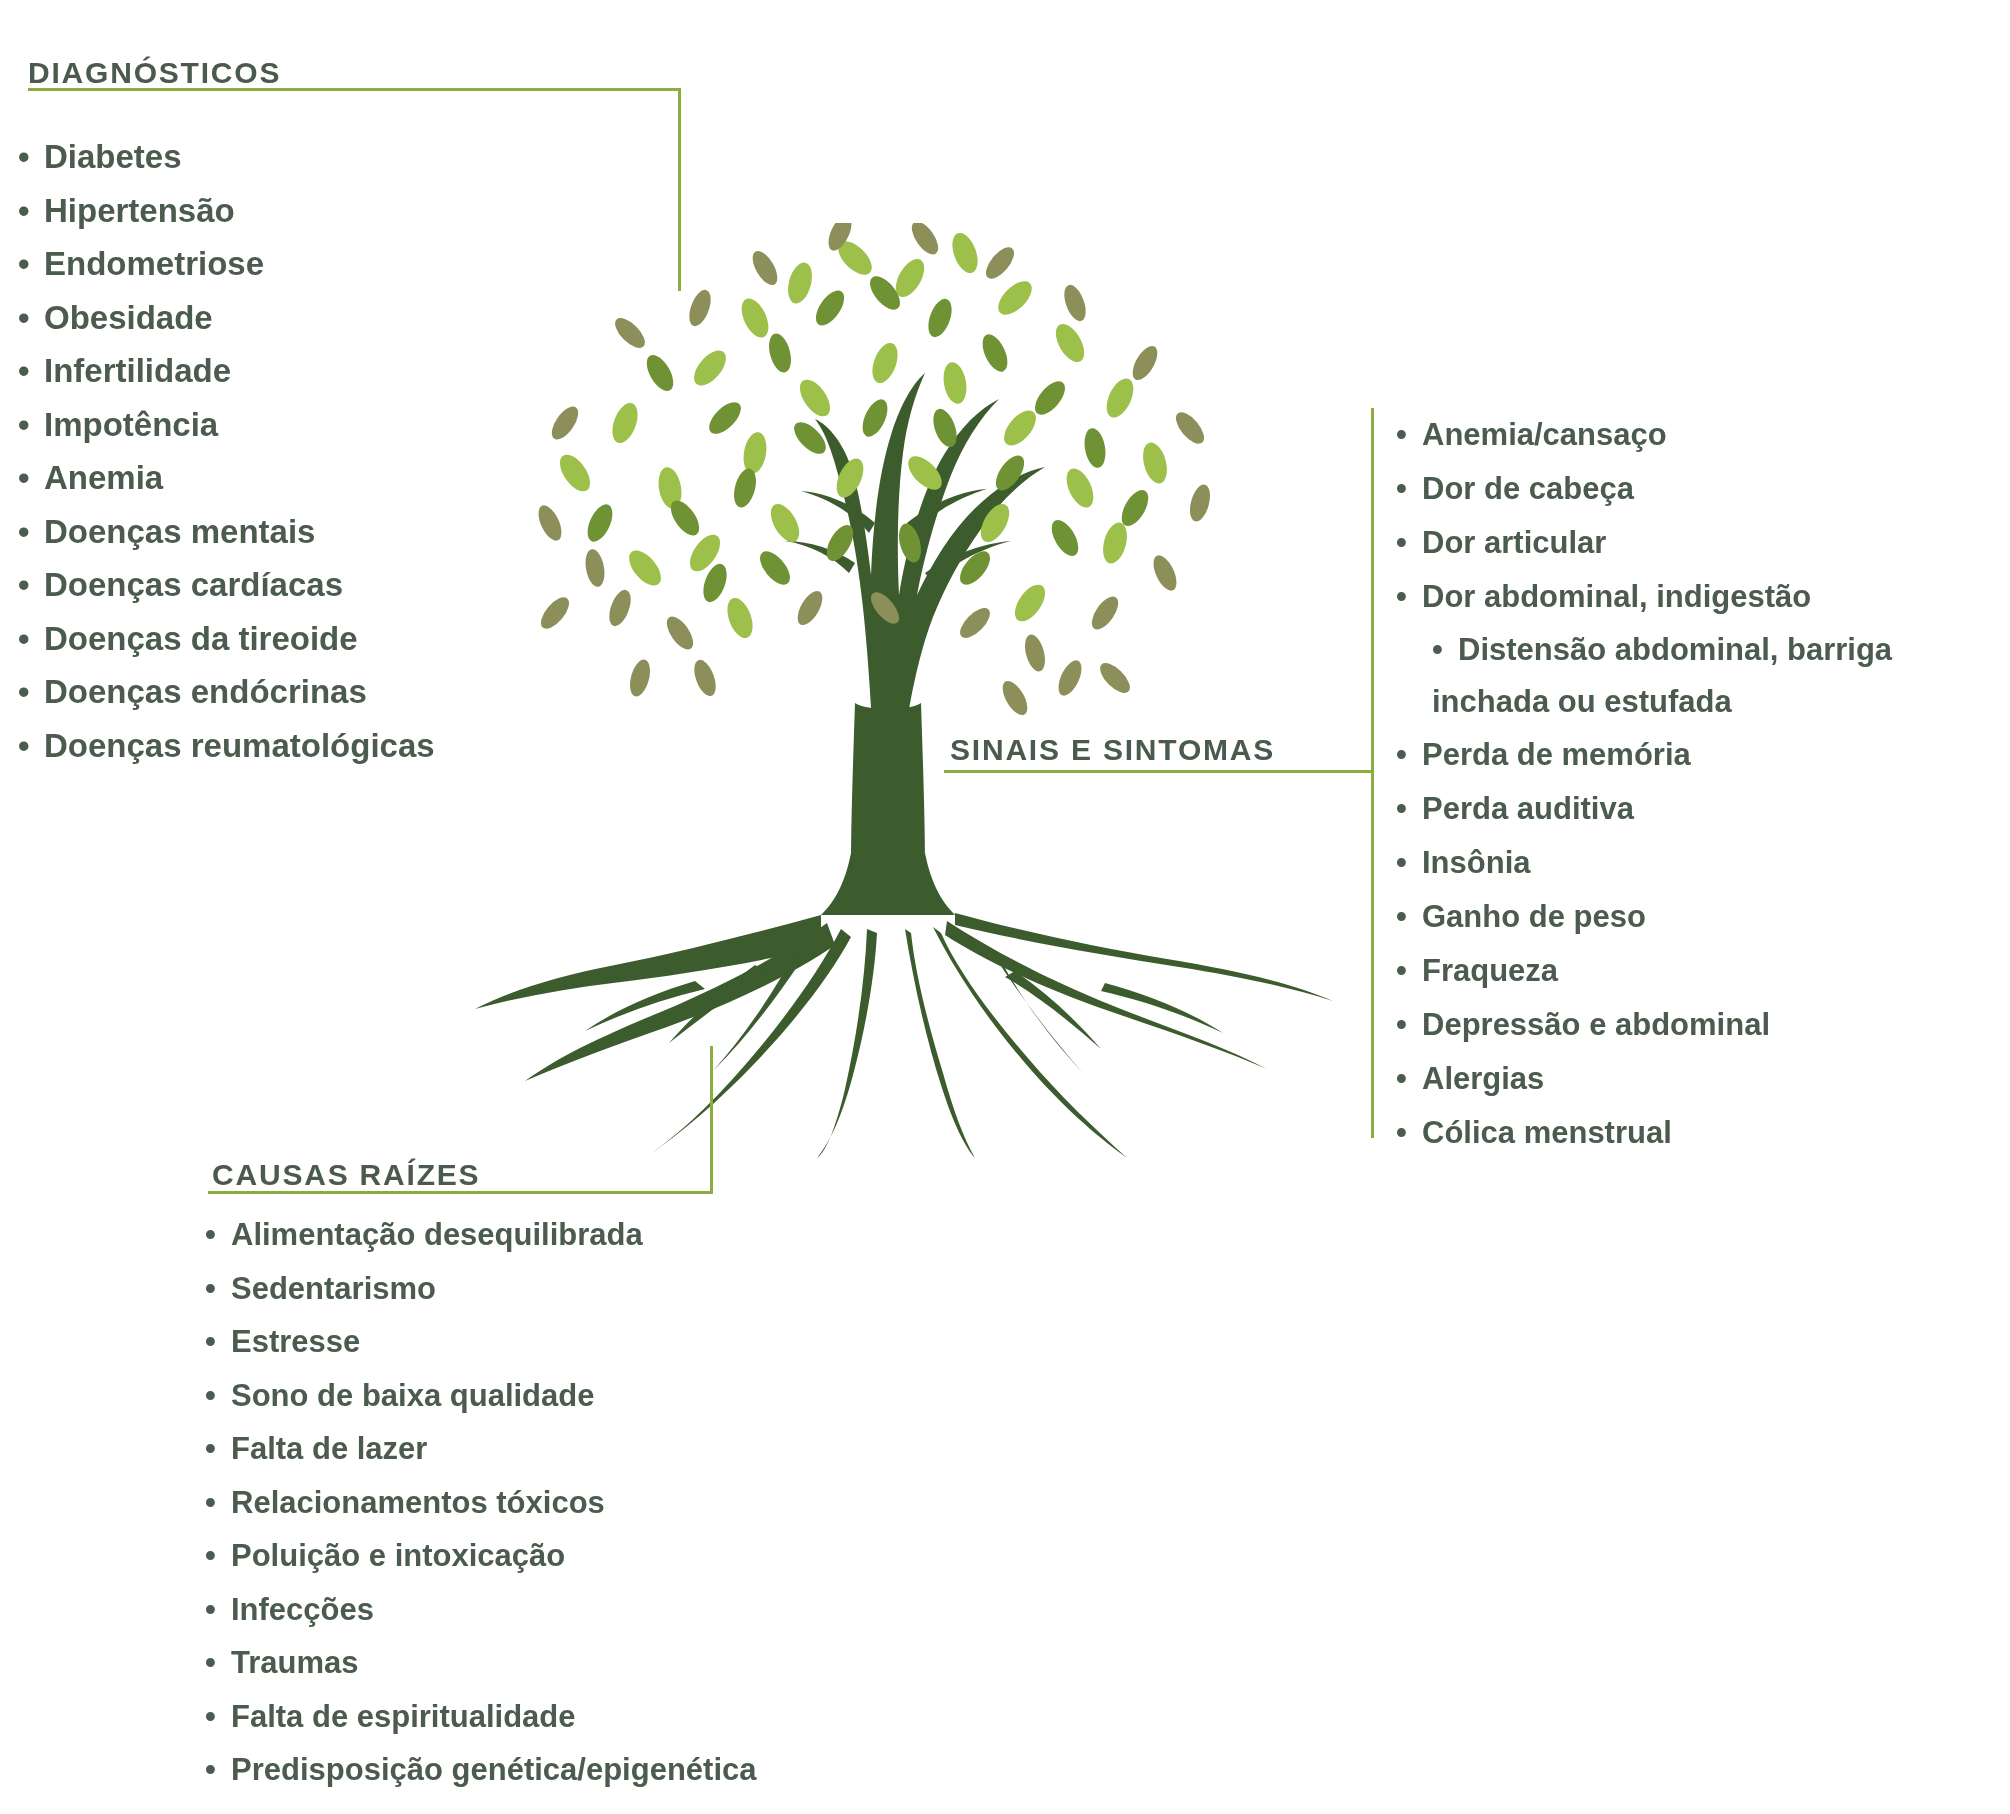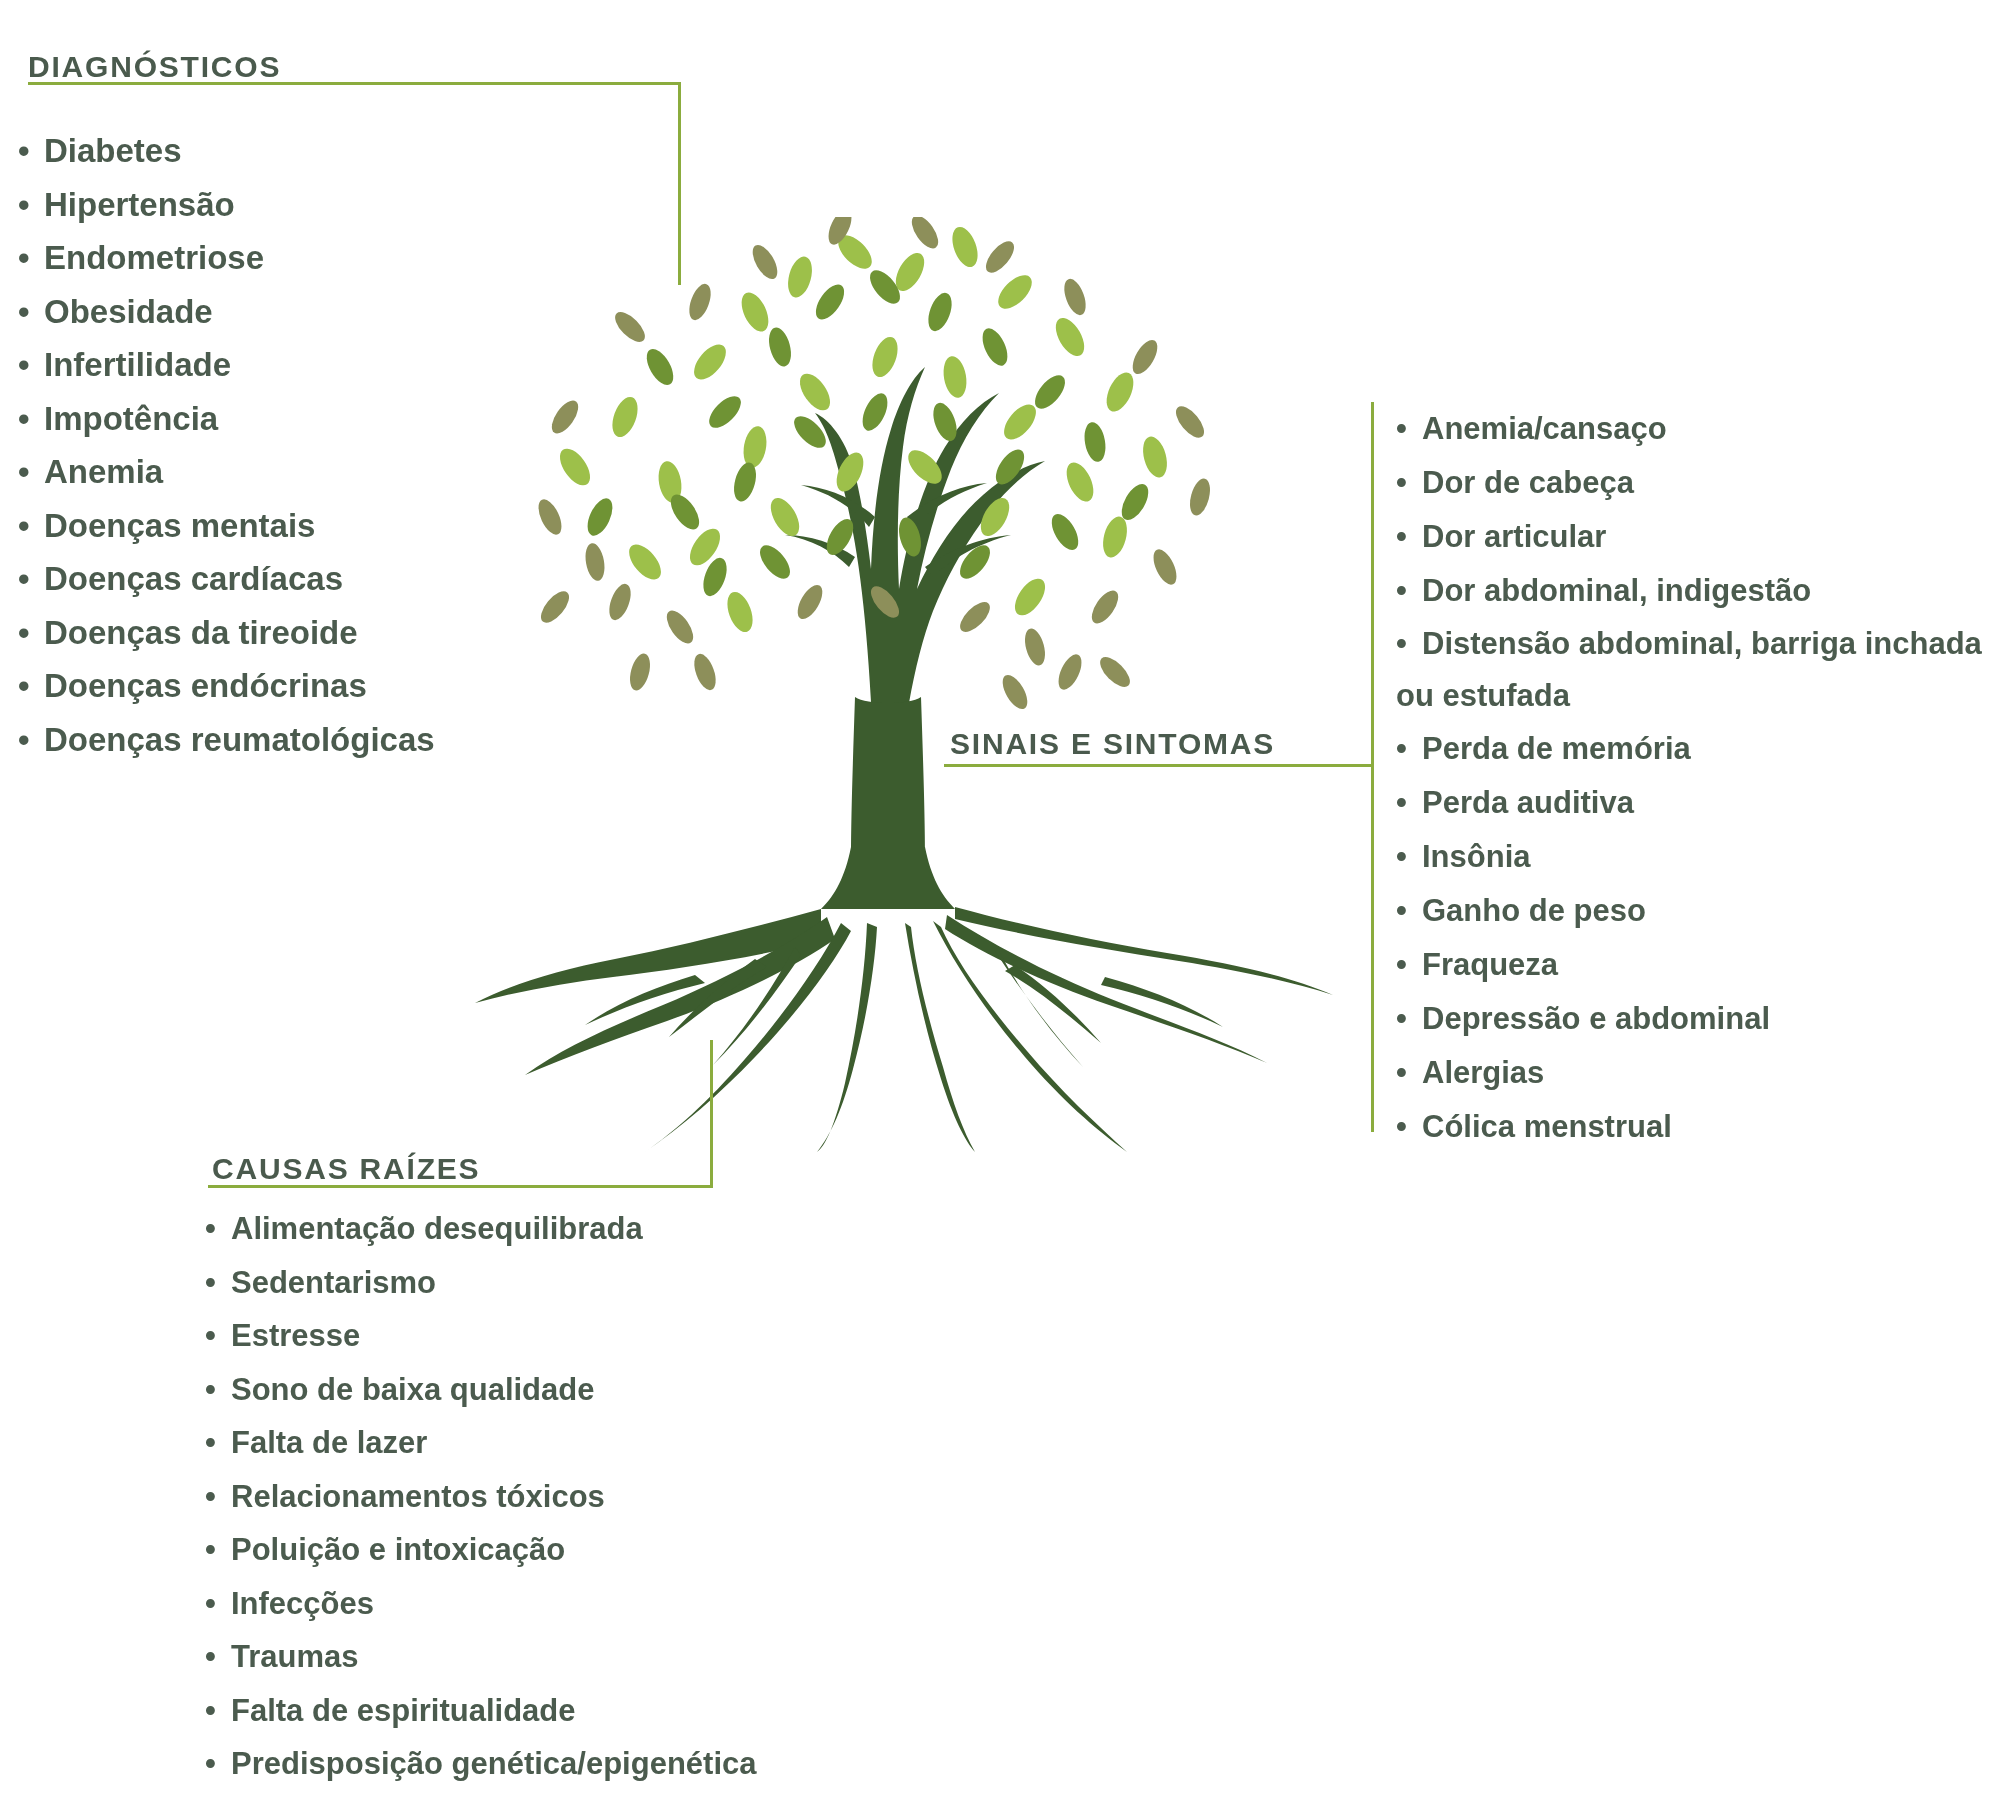--- a/index.html
+++ b/index.html
@@ -12,21 +12,21 @@
     width: 2010px;
     height: 1814px;
     position: relative;
     overflow: hidden;
     font-family: "Liberation Sans", sans-serif;
     color: #4b5b4e;
   }
 
   .canvas {
     position: absolute;
-    left: 0; top: 2px;
+    left: 0; top: 8px;
     width: 2010px;
     height: 1616px;
   }
 
   
   .tree-art {
     position: absolute;
     left: 455px;
     top: 215px;
     width: 900px;
@@ -122,20 +122,21 @@
     top: 400px;
   }
   #list-sintomas li {
     font-size: 31px;
     line-height: 54px;
     white-space: normal;
     max-width: 600px;
   }
   #list-sintomas li.wrap {
     line-height: 52px;
+    margin-left: 36px;
   }
 
   #list-causas {
     left: 205px;
     top: 1200px;
   }
   #list-causas li {
     font-size: 31px;
     line-height: 53.5px;
   }

